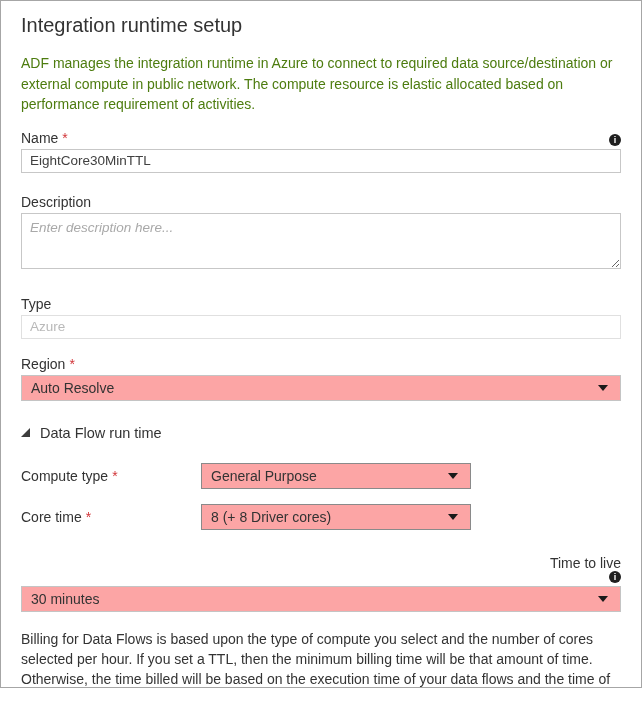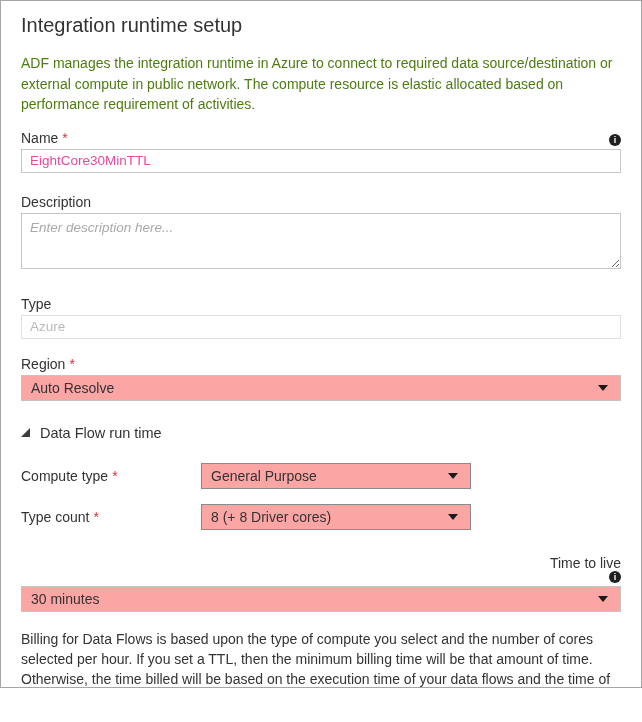--- a/index.html
+++ b/index.html
@@ -50,21 +50,21 @@
     flex: 0 0 auto;
   }
   .text-input {
     width: 100%;
     height: 24px;
     margin-top: 3px;
     border: 1px solid #c7c7c7;
     padding: 2px 8px;
     font-family: "Liberation Sans", sans-serif;
     font-size: 13.5px;
-    color: #ec4899;
+    color: #404040;
     background: #fff;
     outline: none;
   }
   .text-input::placeholder { color: #a9a9a9; }
   textarea.text-input {
     height: 56px;
     resize: both;
     line-height: 17px;
     padding-top: 5px;
     font-style: italic;
@@ -186,21 +186,21 @@
   <div class="field-row" style="margin-top:22px">
     <span class="row-label"><span>Compute type</span><span class="required">*</span></span>
     <div class="selectbox dark-border">
       <span>General Purpose</span>
       <span class="caret"></span>
     </div>
   </div>
 
   
   <div class="field-row" style="margin-top:15px">
-    <span class="row-label"><span>Type count</span><span class="required">*</span></span>
+    <span class="row-label"><span>Core time</span><span class="required">*</span></span>
     <div class="selectbox dark-border">
       <span>8 (+ 8 Driver cores)</span>
       <span class="caret"></span>
     </div>
   </div>
 
   
   <div class="label-row mt-ttl">
     <span class="lbl">Time to live</span>
     <span class="info-icon">i</span>

